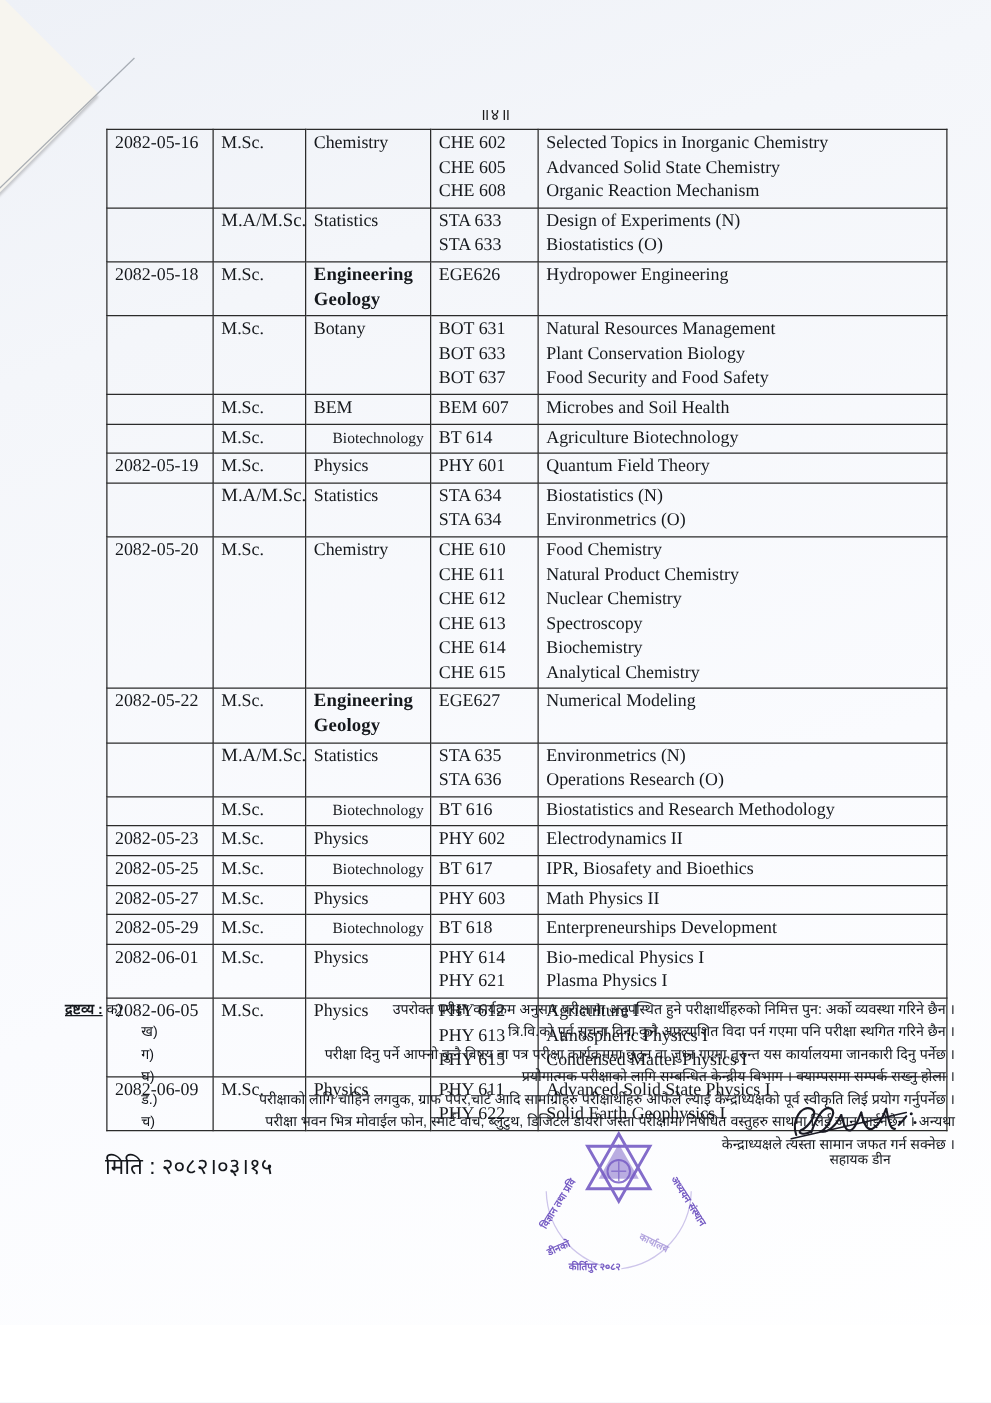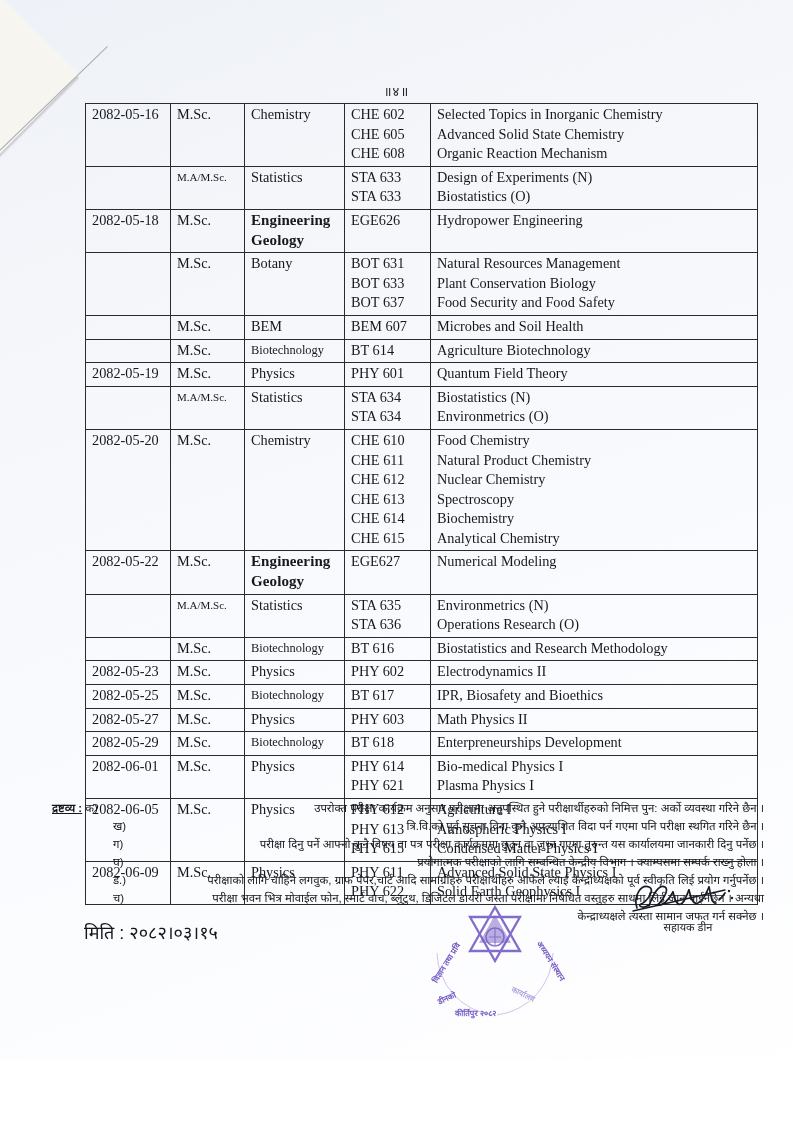--- a/index.html
+++ b/index.html
@@ -53,22 +53,22 @@
     vertical-align:top;
     color:#15181c;
   }
   .c-date{width:85px;}
   .c-deg{width:74px;}
   .c-sub{width:100px;}
   .c-code{width:86px;}
   .c-title{width:327px;}
   .pad{padding:1px 5px 2px 6px;font-size:14.3px;line-height:19.6px;}
   .pad.small{font-size:15px;line-height:19.6px;font-weight:bold;letter-spacing:.1px;}
-  .pad.tiny{font-size:11px;line-height:19.6px;}
-  .pad.sm2{font-size:12.4px;line-height:19.6px;}
+  .pad.tiny{font-size:15px;line-height:19.6px;}
+  .pad.sm2{font-size:12.4px;line-height:19.6px;text-align:right;}
   .lines div{white-space:nowrap;}
   
   #notes{
     position:absolute;left:52px;top:762px;width:712px;
     font-family:"Liberation Sans", sans-serif;
     font-size:11.4px;color:#14171c;margin-top:39px;
   }
   .nrow{display:flex;align-items:flex-start;margin-bottom:2.5px;line-height:15.5px;}
   #notes-label{
     text-decoration:underline;font-weight:bold;font-size:11.4px;

